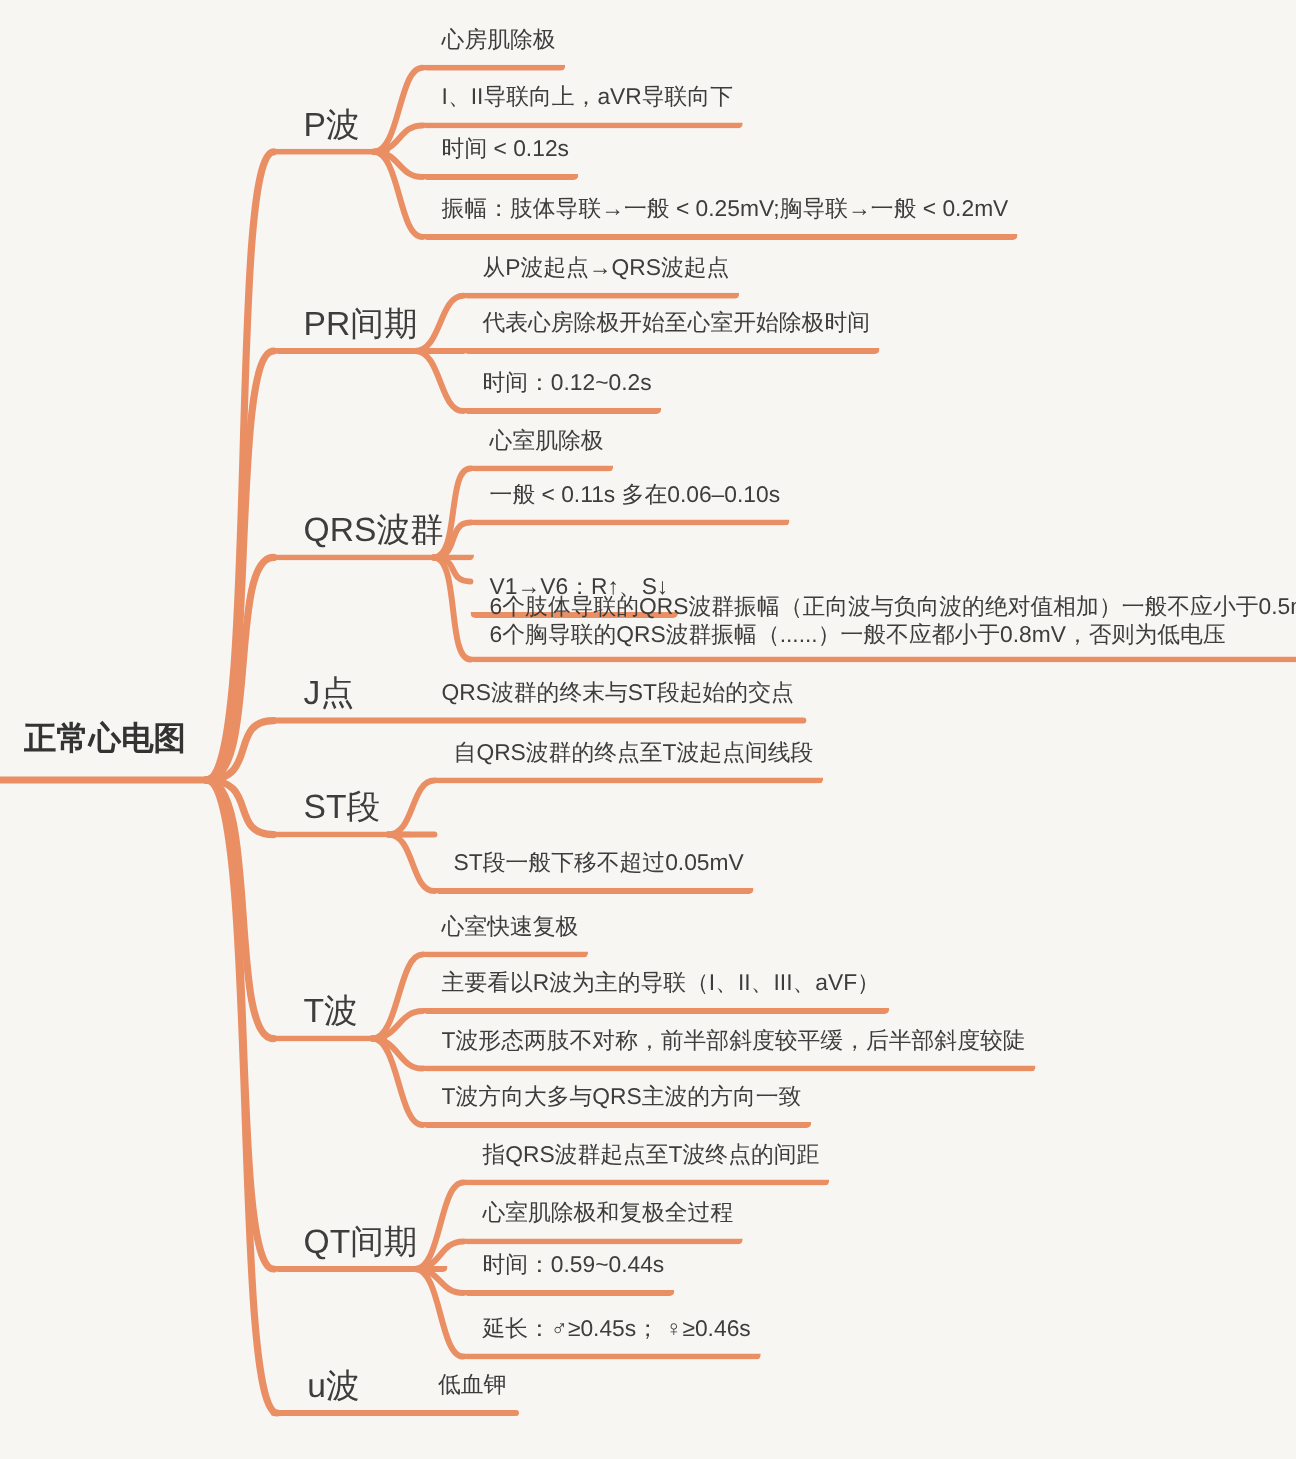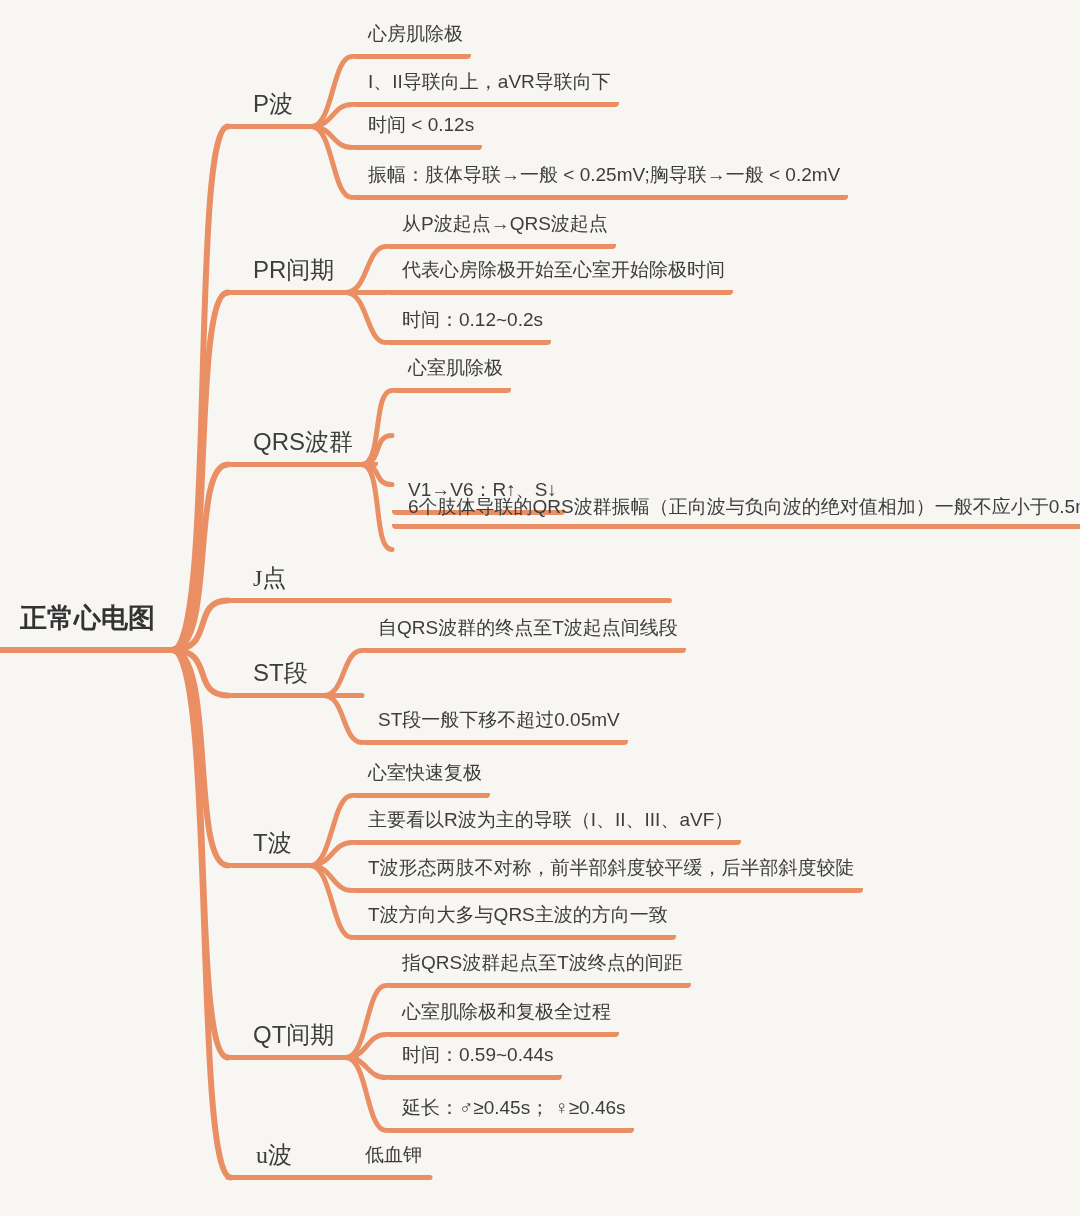--- a/index.html
+++ b/index.html
@@ -14,27 +14,27 @@
     font-family:"Liberation Sans","DejaVu Sans",sans-serif;
   }
   #edges{position:absolute;left:0;top:0;width:1080px;height:1216px;pointer-events:none;}
   .node{
     position:absolute;white-space:nowrap;color:var(--text);
     font-size:19px;line-height:28px;
     padding:0 8px 6px 16px;
     border-bottom:5px solid var(--line);
     border-radius:0 0 4px 4px;
   }
-  .l1{font-size:24px;padding:0 25px 6px 25px;}
-  .ghost{border-bottom-color:transparent;font-family:Liberation Serif, serif;}
+  .l1{font-size:28px;padding:0 25px 6px 25px;}
+  .ghost{border-bottom-color:transparent;}
   .two{line-height:23px;}
   .root-node{
     position:absolute;white-space:nowrap;
     font-size:27px;font-weight:bold;color:var(--root-text);
-    padding:0 6px;line-height:34px;
+    padding:0 6px;line-height:34px;font-family:Liberation Mono, monospace;
   }
 </style>
 </head>
 <body>
 
 <div class="canvas">
   <svg id="edges" viewBox="0 0 1080 1216">
       <path d="M 0 650 H 172" stroke="#EA8E63" stroke-width="6" fill="none" stroke-linecap="round"></path>
       <path d="M 172 650 C 216 650 190 126.5 228 126.5" stroke="#EA8E63" stroke-width="6" fill="none" stroke-linecap="round"></path>
       <path d="M 172 650 C 216 650 190 292.5 228 292.5" stroke="#EA8E63" stroke-width="6" fill="none" stroke-linecap="round"></path>
@@ -84,25 +84,28 @@
   <div class="node" style="left:352px;top:20px">心房肌除极</div>
   <div class="node" style="left:352px;top:68px">I、II导联向上，aVR导联向下</div>
   <div class="node" style="left:352px;top:111px">时间 &lt; 0.12s</div>
   <div class="node" style="left:352px;top:161px">振幅：肢体导联→一般 &lt; 0.25mV;胸导联→一般 &lt; 0.2mV</div>
 
   <div class="node" style="left:386px;top:210px">从P波起点→QRS波起点</div>
   <div class="node" style="left:386px;top:256px">代表心房除极开始至心室开始除极时间</div>
   <div class="node" style="left:386px;top:306px">时间：0.12~0.2s</div>
 
   <div class="node" style="left:392px;top:354px">心室肌除极</div>
+  <div class="node" style="left:392px;top:399px">一般 &lt; 0.11s  多在0.06–0.10s</div>
   <div class="node" style="left:392px;top:476px">V1→V6：R↑、S↓</div>
   <div class="node two" style="left:392px;top:495px">
     <span>6个肢体导联的QRS波群振幅（正向波与负向波的绝对值相加）一般不应小于0.5mV</span><br>
+    <span>6个胸导联的QRS波群振幅（......）一般不应都小于0.8mV，否则为低电压</span>
   </div>
 
+  <div class="node ghost" style="left:352px;top:564px">QRS波群的终末与ST段起始的交点</div>
 
   <div class="node" style="left:362px;top:614px">自QRS波群的终点至T波起点间线段</div>
   <div class="node" style="left:362px;top:706px">ST段一般下移不超过0.05mV</div>
 
   <div class="node" style="left:352px;top:806px">主要看以R波为主的导联（I、II、III、aVF）</div>
   <div class="node" style="left:352px;top:759px">心室快速复极</div>
   <div class="node" style="left:352px;top:854px">T波形态两肢不对称，前半部斜度较平缓，后半部斜度较陡</div>
   <div class="node" style="left:352px;top:901px">T波方向大多与QRS主波的方向一致</div>
 
   <div class="node" style="left:386px;top:949px">指QRS波群起点至T波终点的间距</div>

